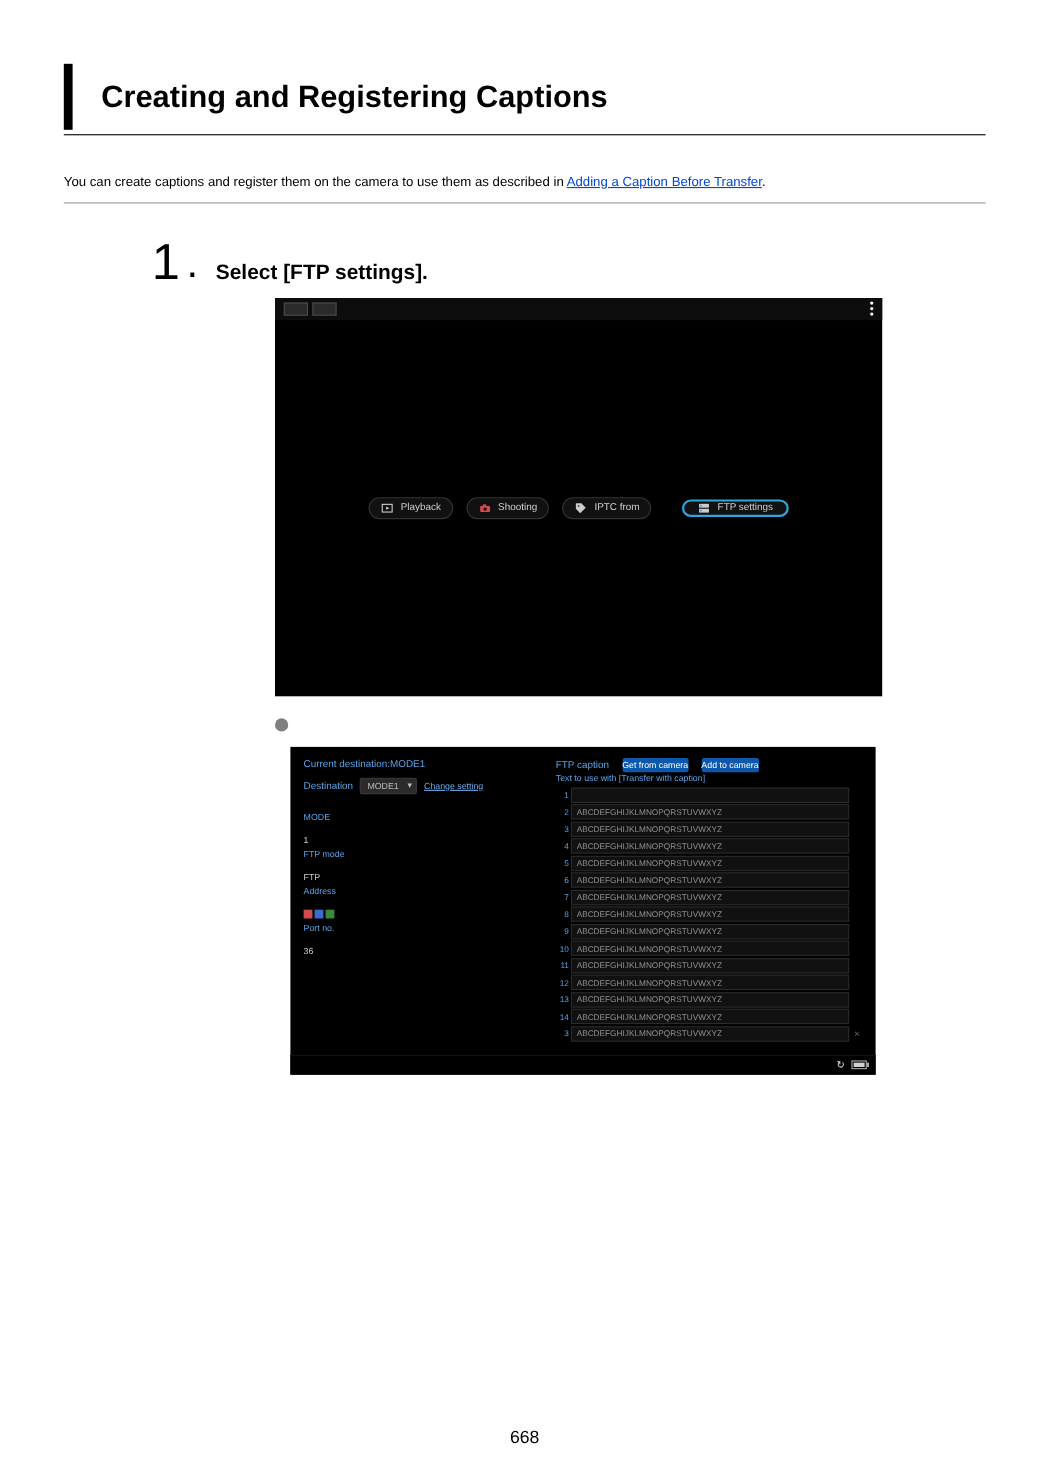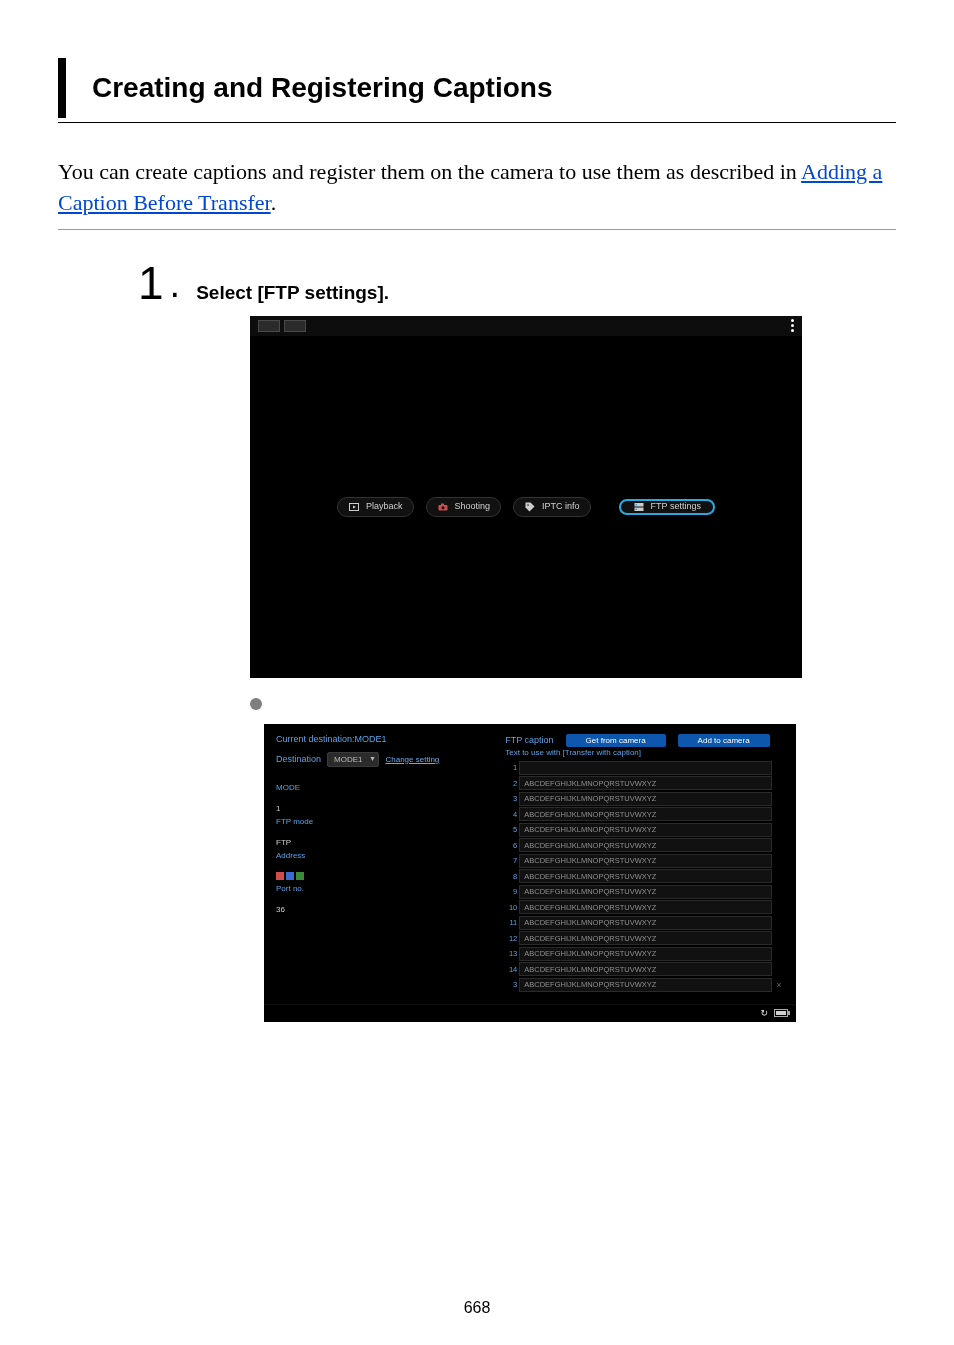--- a/index.html
+++ b/index.html
@@ -3,21 +3,21 @@
 <meta charset="utf-8">
 <style>
   * { box-sizing: border-box; margin: 0; padding: 0; }
   html, body { width: 954px; background: #fff; font-family: Arial, Helvetica, sans-serif; color: #000; }
   .page { width: 954px; padding: 58px 58px 40px 58px; position: relative; min-height: 1345px; }
 
   .title-wrap { border-left: 8px solid #000; padding: 14px 0 14px 26px; margin-bottom: 4px; }
   .title { font-size: 28px; font-weight: bold; }
   .title-underline { height: 1px; background: #000; width: 100%; margin-bottom: 34px; }
 
-  .intro { font-size: 22px; line-height: 1.4; font-family: Liberation Serif, serif; }
+  .intro { font-size: 12px; line-height: 1.4; }
   .intro .link { color: #0047d6; text-decoration: underline; cursor: pointer; }
   .hr-light { height: 1px; background: #9a9a9a; width: 100%; margin-top: 10px; margin-bottom: 30px; }
 
   .step-row { display: flex; align-items: baseline; padding-left: 80px; }
   .step-num { font-size: 46px; font-weight: 300; margin-right: 6px; line-height: 1; }
   .step-dot { font-size: 38px; font-weight: 300; margin-right: 16px; line-height: 1; position: relative; top: -2px; }
   .step-title { font-size: 19px; font-weight: bold; }
 
   
   .shot1 { width: 552px; height: 362px; background: #000; margin: 10px 0 0 192px; position: relative; }
@@ -51,21 +51,21 @@
   .info-val { color: #cfcfcf; }
   .addr-bars { display: flex; gap: 2px; }
   .addr-bars span { display: inline-block; width: 8px; height: 8px; }
   .ab-r { background: #d24c4c; }
   .ab-b { background: #3b6ad0; }
   .ab-g { background: #3a8a3a; }
 
   .right-pane { width: 302px; padding: 10px 12px 12px 0; position: relative; }
   .right-top { display: flex; align-items: center; gap: 12px; margin-bottom: 1px; }
   .right-label { color: #5aa2e6; font-size: 9px; }
-  .blue-btn { background: #0d57ad; color: #fff; font-size: 8px; padding: 2px 20px; border-radius: 2px; border: none; cursor: pointer; }
+  .blue-btn { background: #0d57ad; color: #fff; font-size: 8px; padding: 2px 0; border-radius: 2px; border: none; cursor: pointer; }
   .desc-row { color: #5aa2e6; font-size: 8px; margin-bottom: 4px; }
   .cap-list { display: flex; flex-direction: column; gap: 1.5px; }
   .cap-row { display: flex; align-items: center; gap: 2px; }
   .cap-num { color: #5aa2e6; width: 12px; text-align: right; font-size: 7.5px; }
   .cap-input { flex: 1; height: 14px; background: #111; border: 1px solid #2a2a2a; color: #8f8f8f; font-size: 7.5px; padding: 0 4px; }
   .cap-close { color: #6a6a6a; width: 10px; text-align: center; font-size: 9px; cursor: pointer; }
   .bottom-bar { height: 18px; background: #000; border-top: 1px solid #111; display: flex; justify-content: flex-end; align-items: center; padding: 0 8px; gap: 6px; }
   .arc { color: #e6e6e6; font-size: 9px; }
   .batt { width: 14px; height: 8px; border: 1px solid #aaa; position: relative; }
   .batt::after { content: ""; position: absolute; right: -3px; top: 1px; width: 2px; height: 4px; background: #aaa; }
@@ -120,21 +120,21 @@
               <rect x="8" y="5" width="6" height="4" fill="#d24c4c"></rect>
               <circle cx="12" cy="13.5" r="3" fill="#000"></circle>
             </svg>
           <span>Shooting</span>
         </div>
         <div class="pill">
           <svg viewBox="0 0 24 24">
               <path d="M3 3 L13 3 L21 11 L11 21 L3 13 Z" fill="#ccc"></path>
               <circle cx="8" cy="8" r="1.5" fill="#000"></circle>
             </svg>
-          <span>IPTC info</span>
+          <span>IPTC from</span>
         </div>
         <div class="pill selected">
           <svg viewBox="0 0 24 24">
               <rect x="3" y="4" width="18" height="7" fill="#ccc"></rect>
               <rect x="3" y="13" width="18" height="7" fill="#ccc"></rect>
               <rect x="5" y="6" width="3" height="3" fill="#3aa0e0"></rect>
               <rect x="5" y="15" width="3" height="3" fill="#3aa0e0"></rect>
             </svg>
           <span>FTP settings</span>
         </div>

